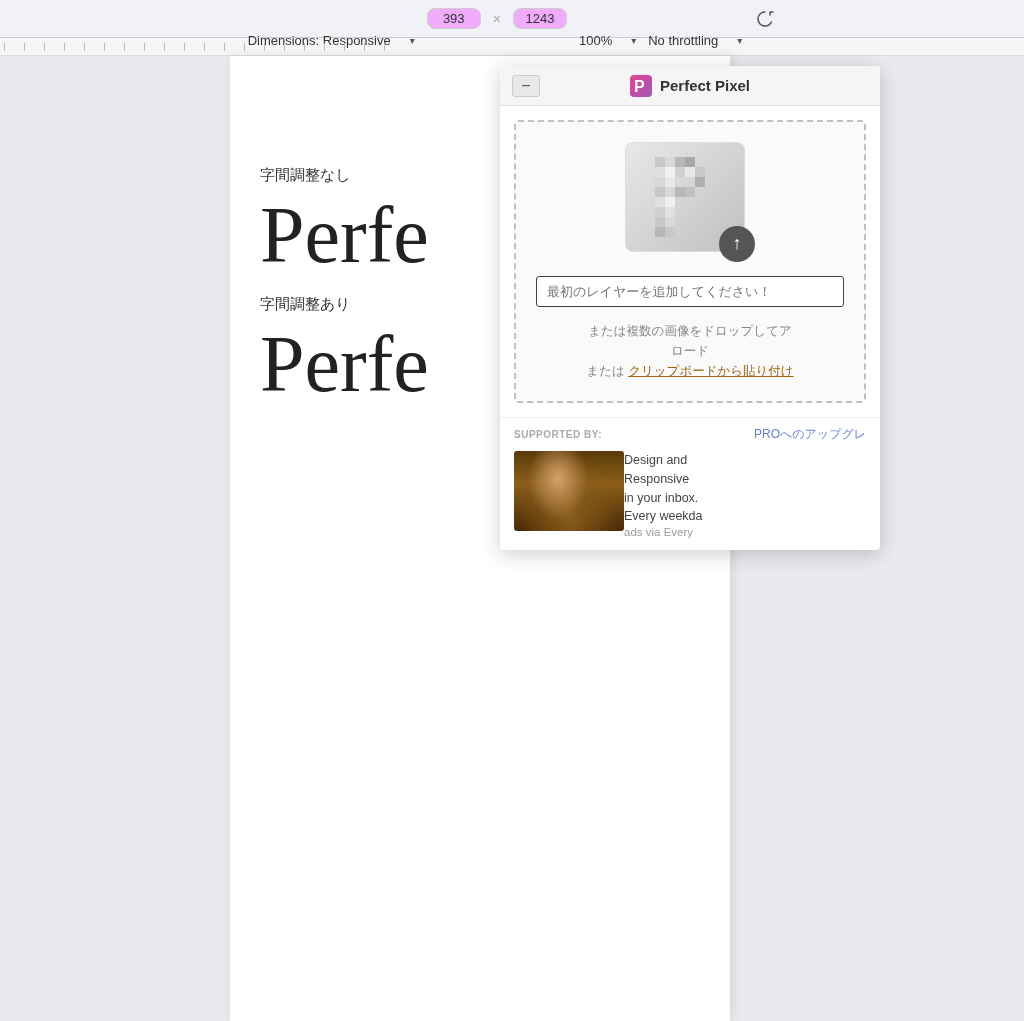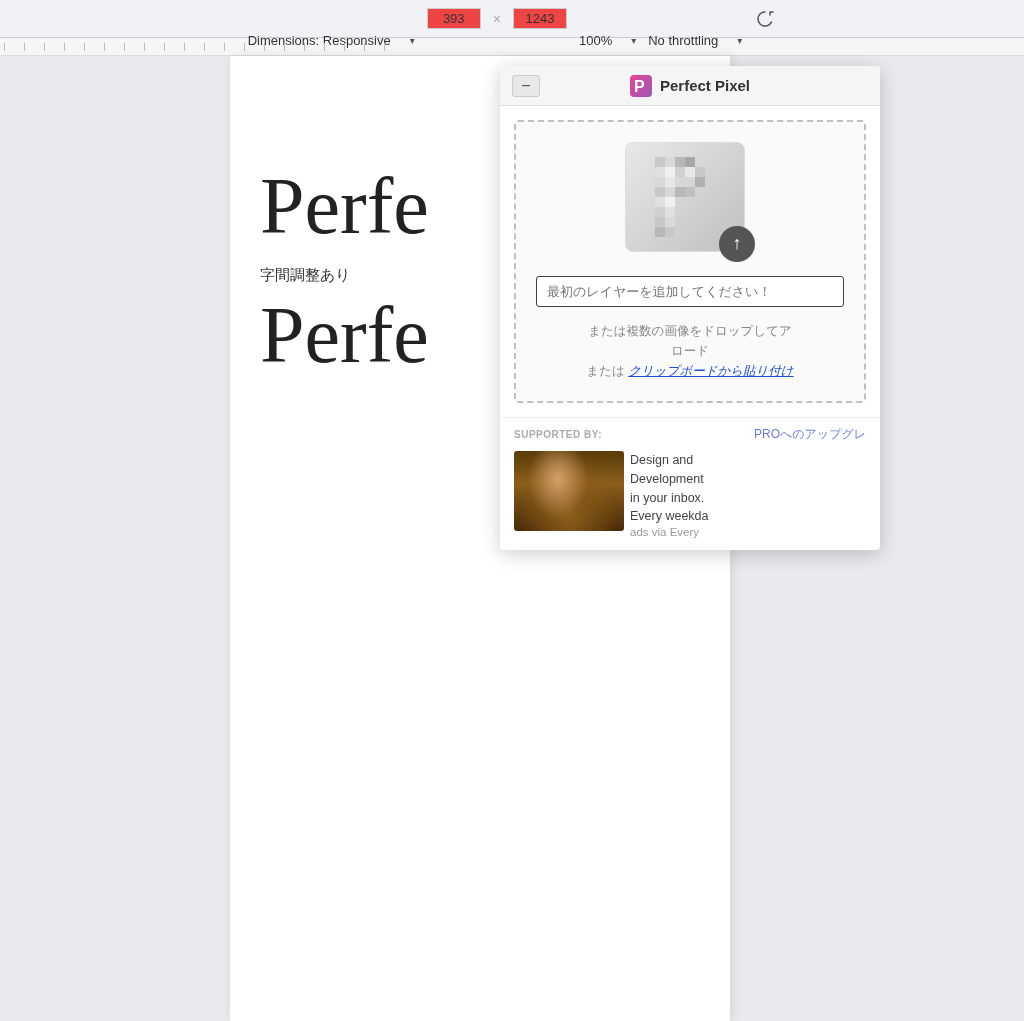--- a/index.html
+++ b/index.html
@@ -20,23 +20,23 @@
       align-items: center;
       justify-content: center;
       gap: 12px;
       padding: 0 20px;
     }
     .toolbar-separator {
       color: #aaa;
       font-size: 14px;
     }
     .toolbar-input {
-      background: #ef4444;
+      background: #f0abfc;
       border: 1px solid #ccc;
-      border-radius: 1px;
+      border-radius: 8px;
       padding: 2px 6px;
       font-size: 13px;
       width: 54px;
       text-align: center;
       color: #333;
     }
     .toolbar-dropdown {
       display: flex;
       align-items: center;
       gap: 19px;
@@ -215,23 +215,22 @@
       background: white;
     }
 
     .drop-text {
       font-size: 12.5px;
       color: #888;
       text-align: center;
       line-height: 1.6;
     }
     .drop-text a {
-      color: #1d4ed8;
+      color: #a16207;
       text-decoration: underline;
-      font-style: italic;
     }
 
     
     .supported-by {
       padding: 8px 14px 0 14px;
       border-top: 1px solid #eee;
     }
     .supported-header {
       display: flex;
       justify-content: space-between;
@@ -248,21 +247,21 @@
     }
     .pro-link {
       font-size: 12px;
       color: #6b7fd7;
       text-decoration: none;
       cursor: pointer;
     }
 
     .ad-block {
       display: flex;
-      gap: 6px;
+      gap: 0;
       padding-bottom: 12px;
     }
     .ad-image {
       width: 110px;
       height: 80px;
       background: linear-gradient(135deg, #8B6914 0%, #c4871a 30%, #6b4f10 60%, #3d2b08 100%);
       border-radius: 3px;
       overflow: hidden;
       position: relative;
       flex-shrink: 0;
@@ -339,20 +338,21 @@
   <div class="ruler-tick"></div>
   <div class="ruler-tick"></div>
   <div class="ruler-tick"></div>
 </div>
 
 <div class="main-area">
 
   <div class="website-preview">
     <div style="height:40px;"></div>
     <div style="height:30px;"></div>
+    <div class="preview-section-title">字間調整なし</div>
     <div class="preview-large-text">Perfe</div>
     <div class="preview-section-title">字間調整あり</div>
     <div class="preview-large-text">Perfe</div>
   </div>
 
   <div class="pp-panel">
 
     <div class="pp-header">
       <button class="pp-minimize">
         <span>−</span>
@@ -438,21 +438,21 @@
         <span class="supported-label">SUPPORTED BY:</span>
         <a href="#" class="pro-link">PROへのアップグレ</a>
       </div>
       <div class="ad-block">
         <div class="ad-image">
           <div class="ad-image-person"></div>
         </div>
         <div>
           <div class="ad-text">
             <span>Design and</span><br>
-            <span>Development</span><br>
+            <span>Responsive</span><br>
             <span>in your inbox.</span><br>
             <span>Every weekda</span>
           </div>
           <div class="ad-text-muted">ads via Every</div>
         </div>
       </div>
     </div>
 
   </div>
 

